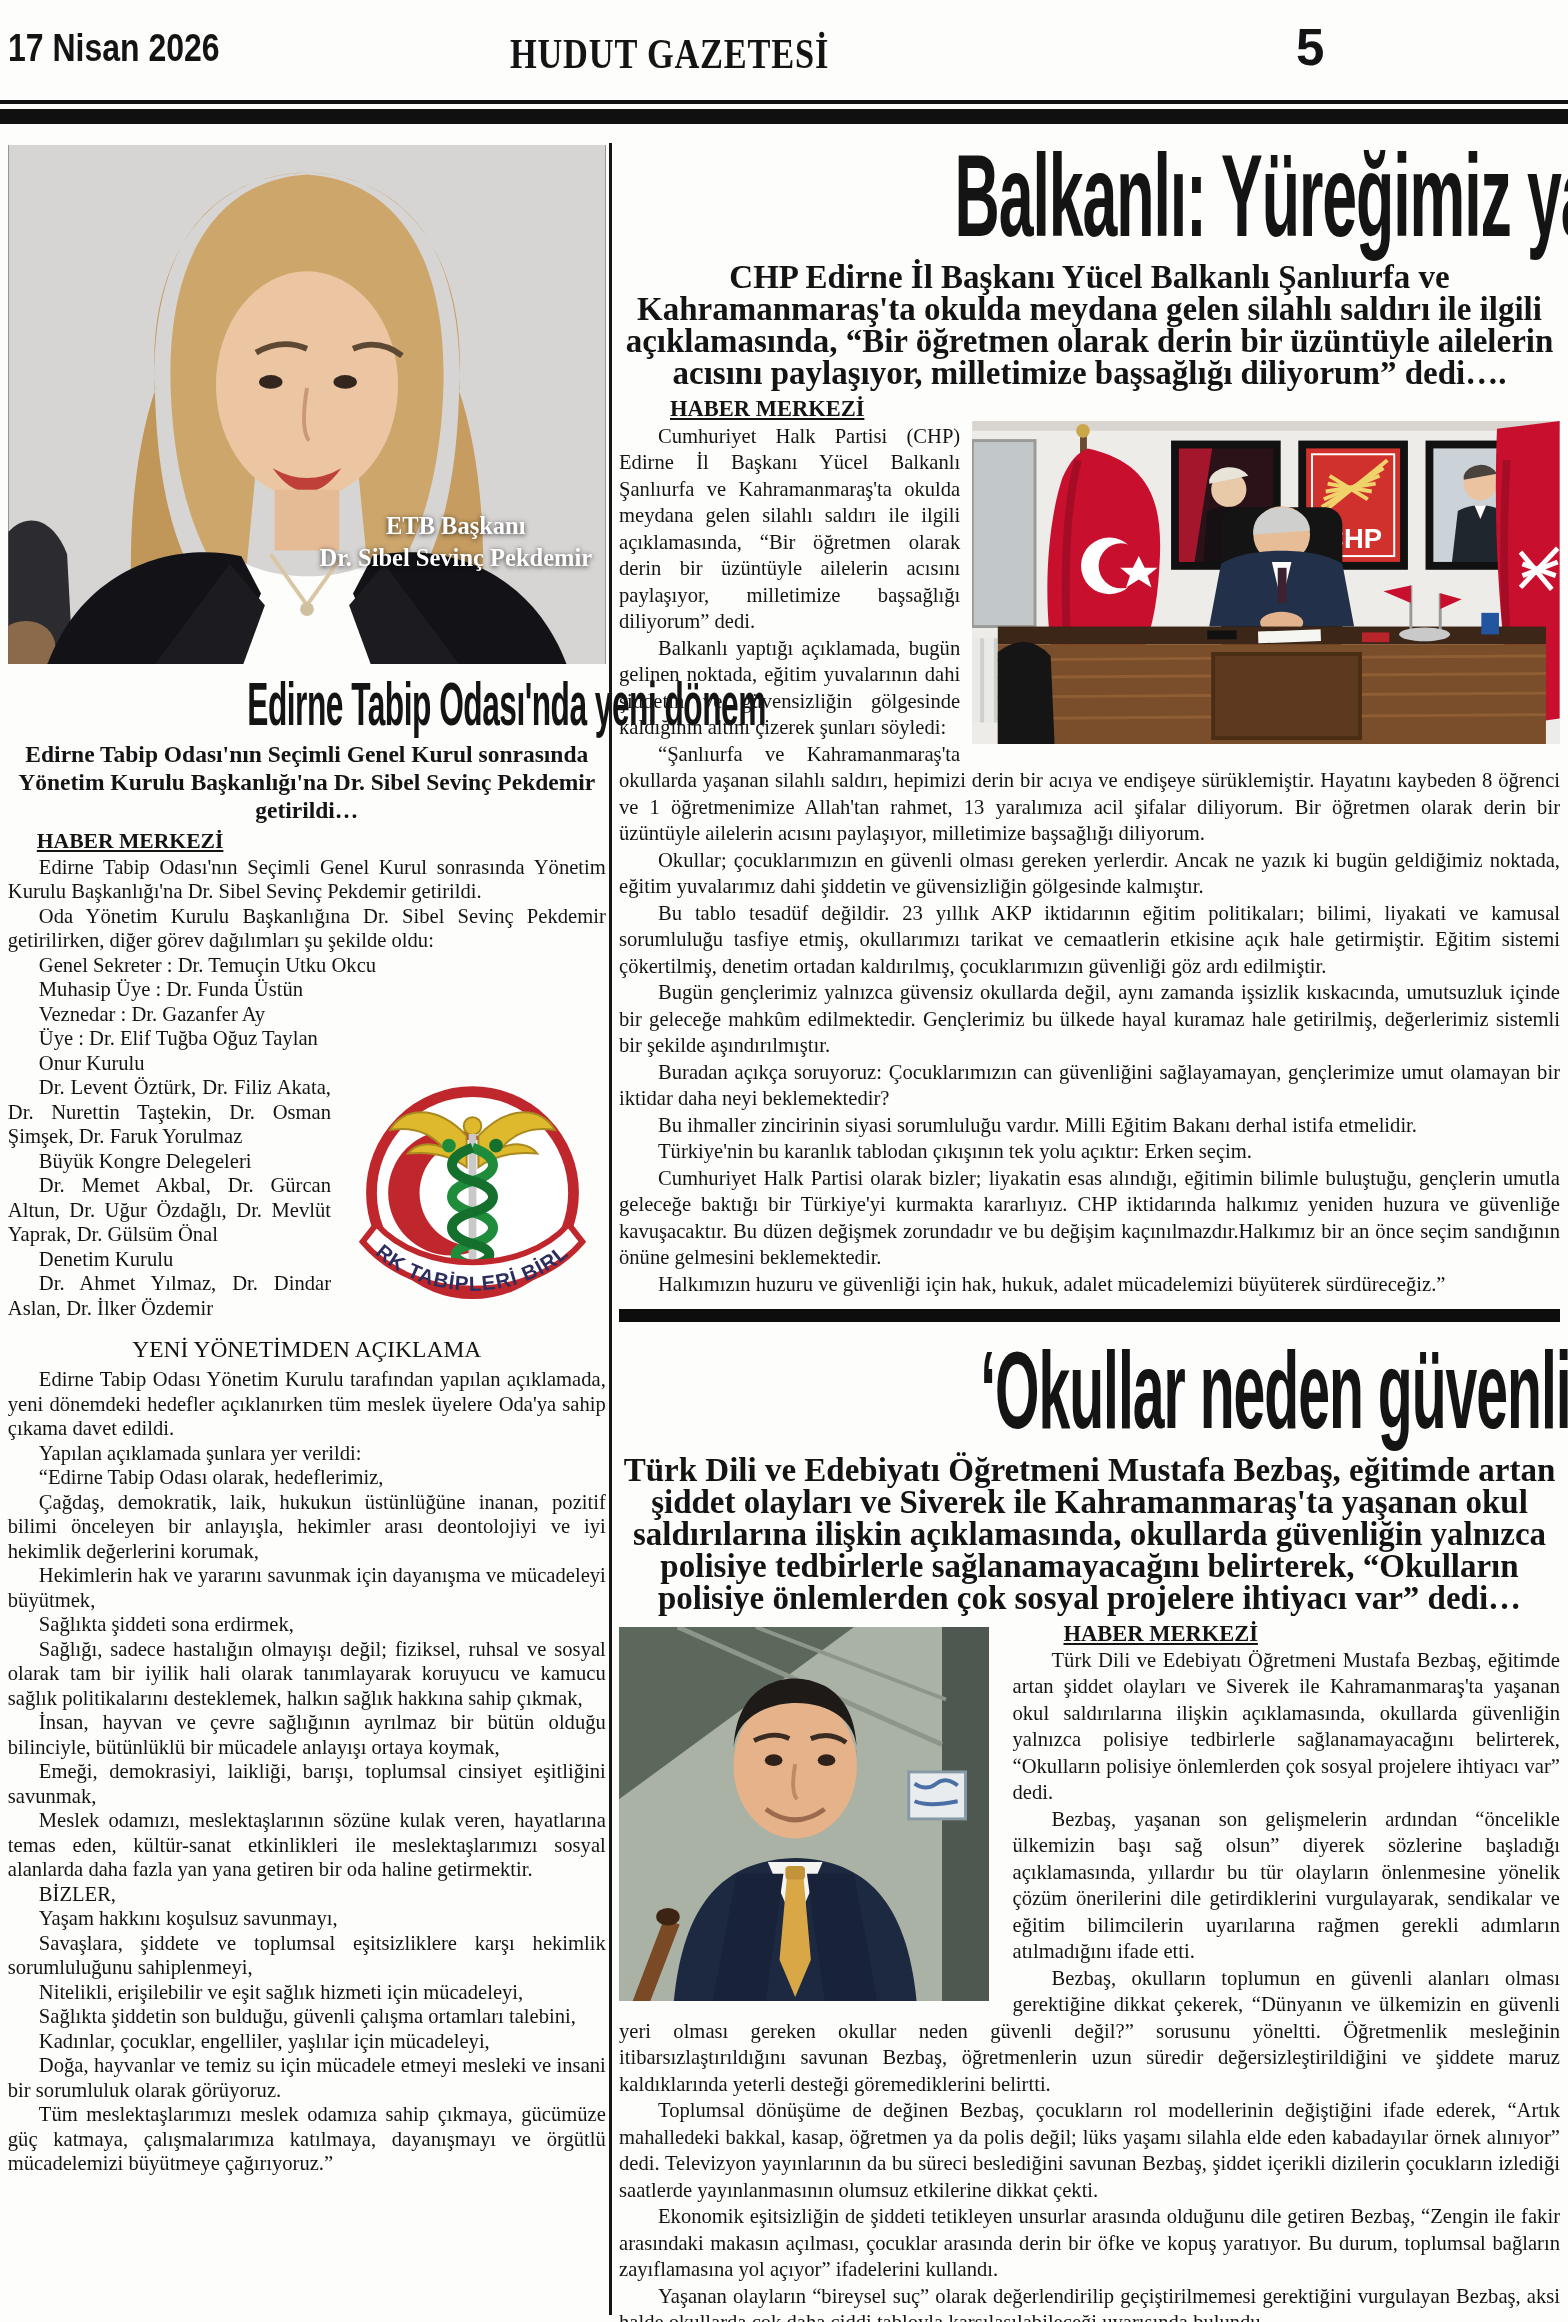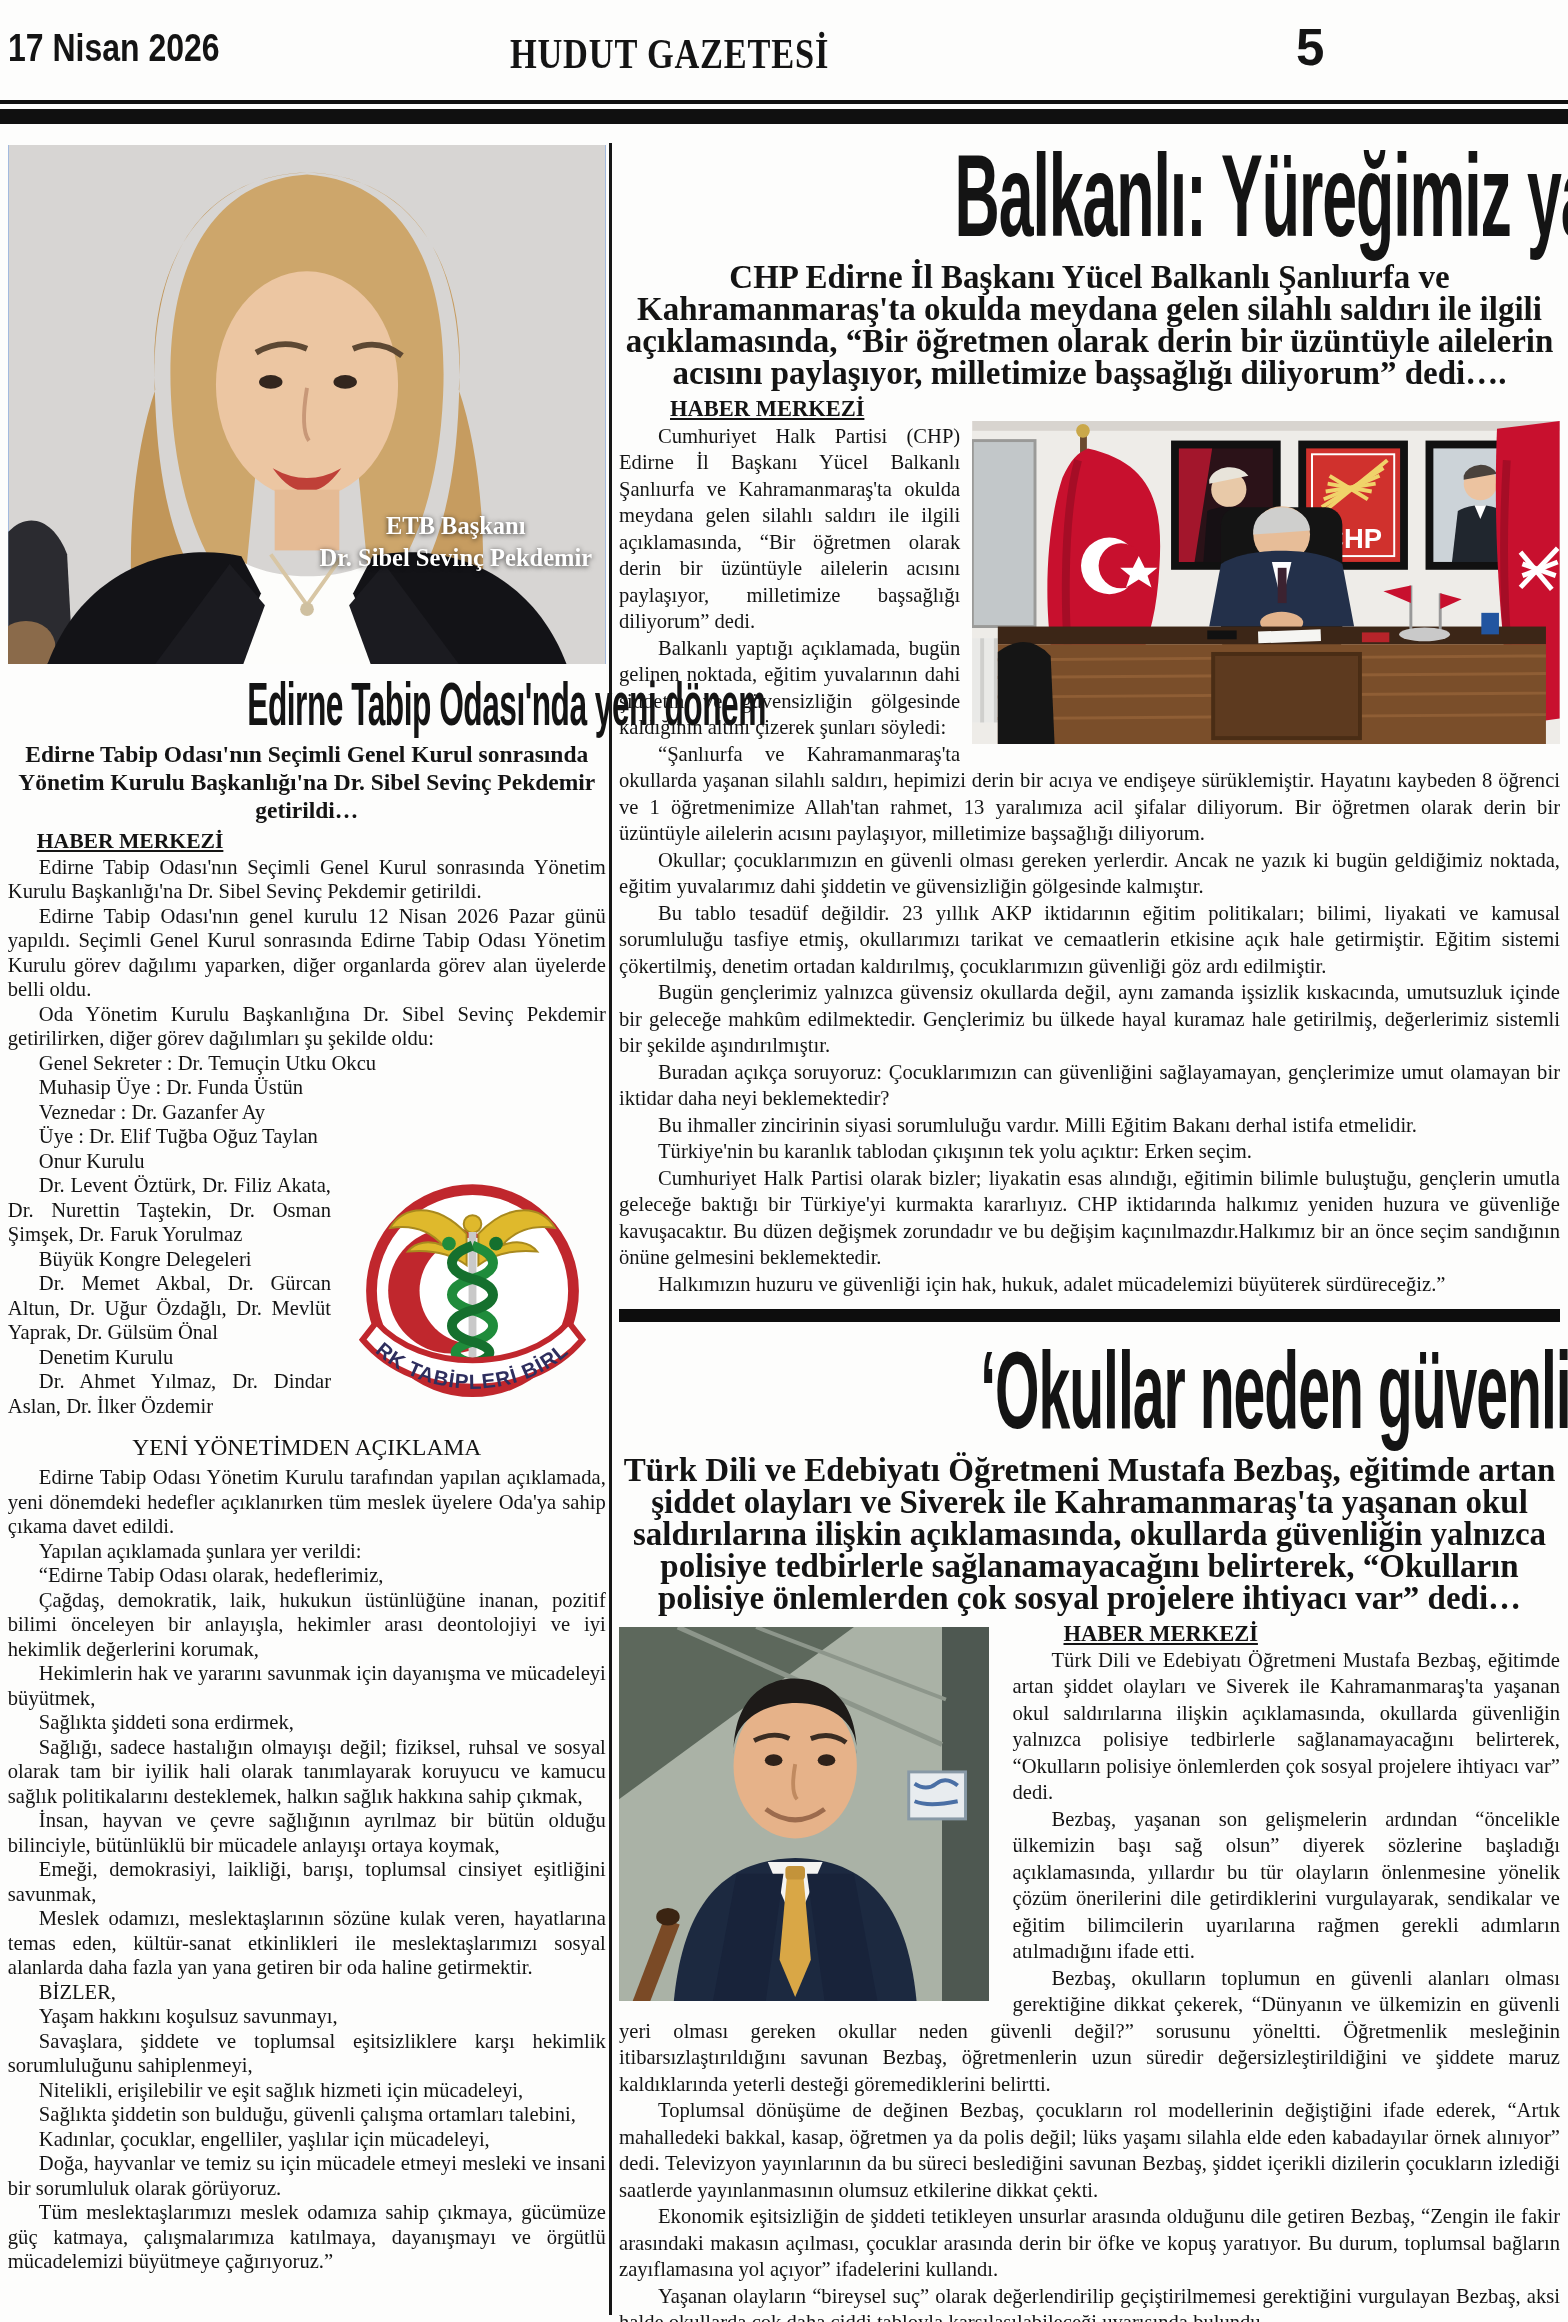--- a/index.html
+++ b/index.html
@@ -12,21 +12,21 @@
   .hdr-mast{position:absolute;left:0;right:0;top:29px;text-align:center;font-weight:bold;
             font-size:43px;letter-spacing:1px;}
   .hdr-mast span{display:inline-block;transform:scaleX(.8);transform-origin:center;white-space:nowrap;}
   .hdr-page{position:absolute;right:15.7px;top:17.6px;font-family:"Liberation Sans",sans-serif;
             font-weight:bold;font-size:51px;}
   .rule-thin{position:absolute;top:100px;left:0;width:1568px;height:3.9px;background:#101010;}
   .rule-thick{position:absolute;top:109px;left:0;width:1568px;height:14.7px;background:#101010;}
   .col-rule{position:absolute;left:609px;top:143px;width:2.9px;height:2172px;background:#161616;}
   
   .leftcol{position:absolute;left:7.8px;top:145px;width:598px;}
-  .photo1{position:relative;width:598px;height:519px;background:#3b82f6;overflow:hidden;}
+  .photo1{position:relative;width:598px;height:519px;background:#0f172a;overflow:hidden;}
   .photo1 .cap{position:absolute;right:13.7px;bottom:90px;text-align:center;color:#fff;
        font-weight:bold;font-size:24.5px;line-height:1.3;text-shadow:0 1px 4.9px rgba(0,0,0,.75);}
   .hl1{margin:7.8px 0 2px;text-align:center;}
   .hl-span{display:inline-block;white-space:nowrap;font-family:"Liberation Sans",sans-serif;
            font-weight:bold;transform-origin:center;}
   .hl1 .hl-span{font-size:61px;line-height:1.08;transform:scaleX(.52);letter-spacing:-1px;}
   .deck1{font-weight:bold;font-size:23.5px;line-height:28px;text-align:center;margin:2px 5.9px 3.9px;}
   .seclabel{font-weight:bold;font-size:21.6px;line-height:27.4px;text-decoration:underline;text-indent:29px;}
   .lbody p{margin:0;font-size:20.6px;line-height:24.5px;text-align:justify;text-indent:31px;}
   .ttb{float:right;width:267px;height:253px;margin:2px 0 3.9px 7.8px;}
@@ -90,21 +90,20 @@
         <div>Dr. Sibel Sevinç Pekdemir</div>
       </div>
     </div>
 
     <div class="hl1"><span class="hl-span">Edirne Tabip Odası'nda yeni dönem</span></div>
     <div class="deck1">Edirne Tabip Odası'nın Seçimli Genel Kurul sonrasında Yönetim Kurulu Başkanlığı'na Dr. Sibel Sevinç Pekdemir getirildi…</div>
     <div class="seclabel">HABER MERKEZİ</div>
 
     <div class="lbody">
       <p>Edirne Tabip Odası'nın Seçimli Genel Kurul sonrasında Yönetim Kurulu Başkanlığı'na Dr. Sibel Sevinç Pekdemir getirildi.</p>
-      <p>Edirne Tabip Odası'nın genel kurulu 12 Nisan 2026 Pazar günü yapıldı. Seçimli Genel Kurul sonrasında Edirne Tabip Odası Yönetim Kurulu görev dağılımı yaparken, diğer organlarda görev alan üyelerde belli oldu.</p>
       <p>Oda Yönetim Kurulu Başkanlığına Dr. Sibel Sevinç Pekdemir getirilirken, diğer görev dağılımları şu şekilde oldu:</p>
       <p>Genel Sekreter : Dr. Temuçin Utku Okcu</p>
       <p>Muhasip Üye : Dr. Funda Üstün</p>
       <p>Veznedar : Dr. Gazanfer Ay</p>
       <p>Üye : Dr. Elif Tuğba Oğuz Taylan</p>
       <p>Onur Kurulu</p>
 
       <div class="ttb">
         <svg width="267" height="253" viewBox="0 0 272 258">
           <circle cx="136" cy="118" r="103" fill="#ffffff" stroke="#c0272d" stroke-width="11"></circle>

